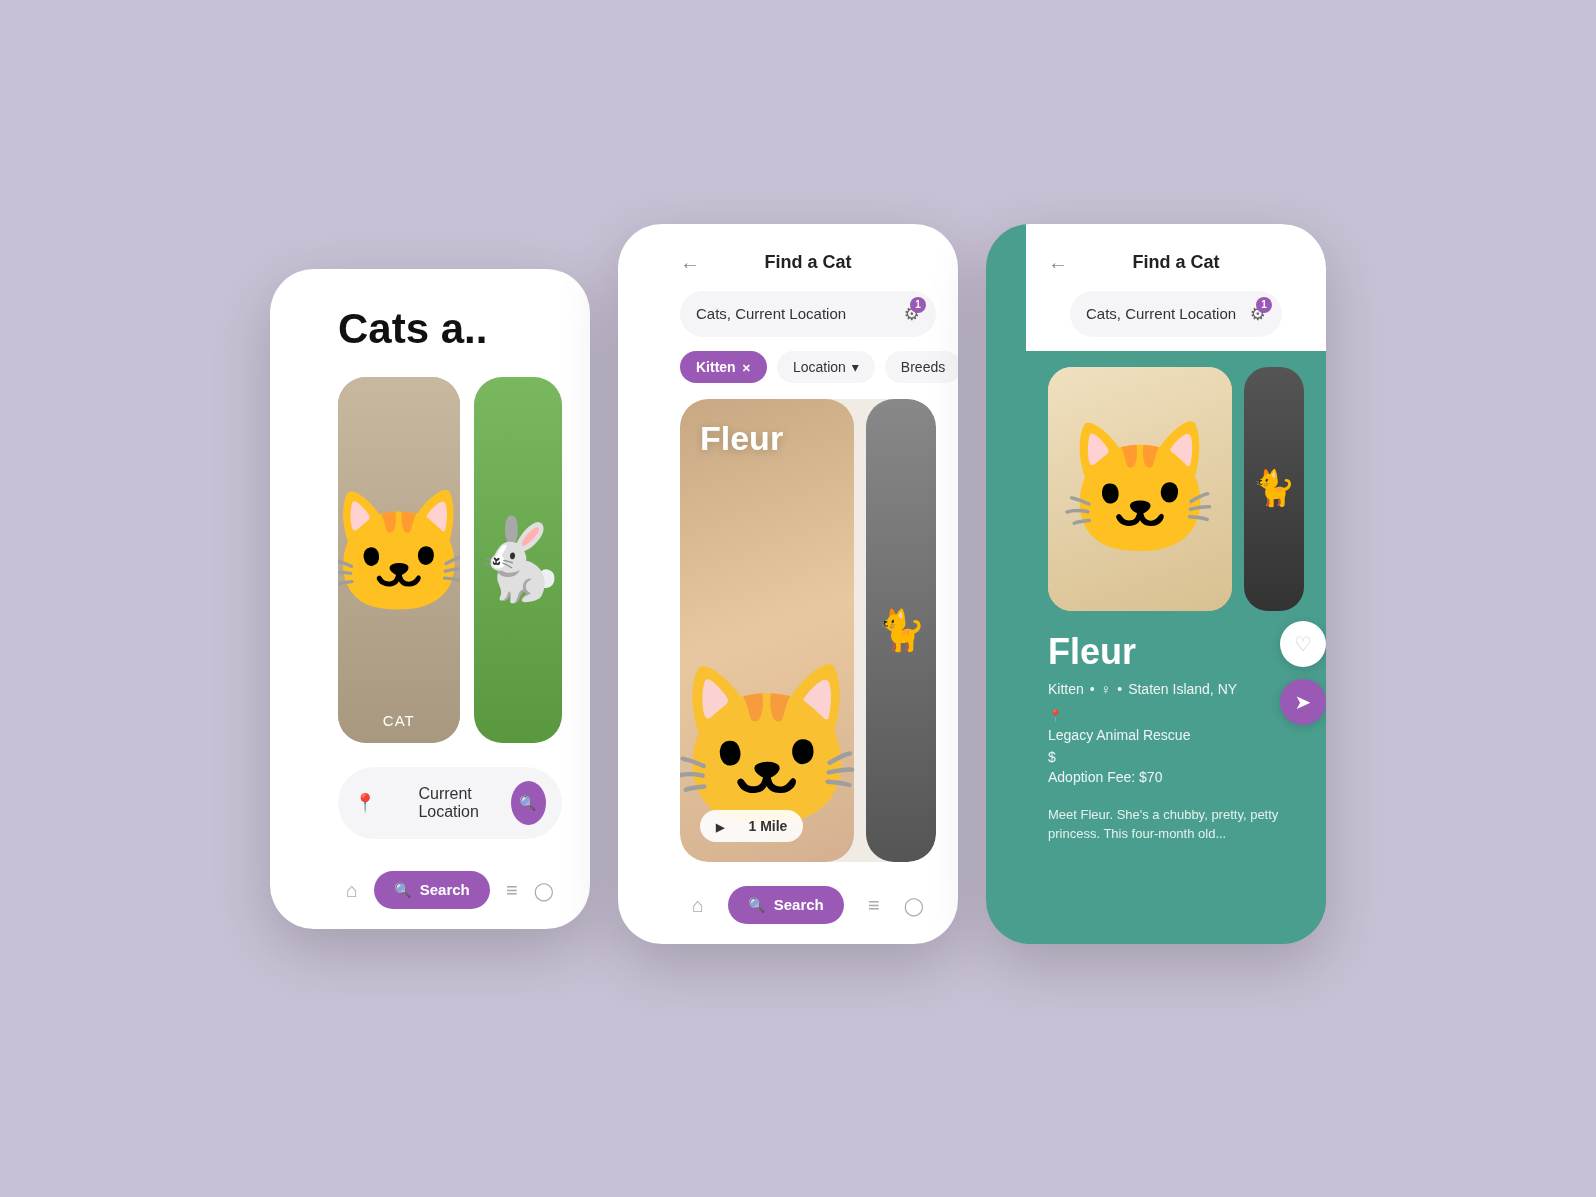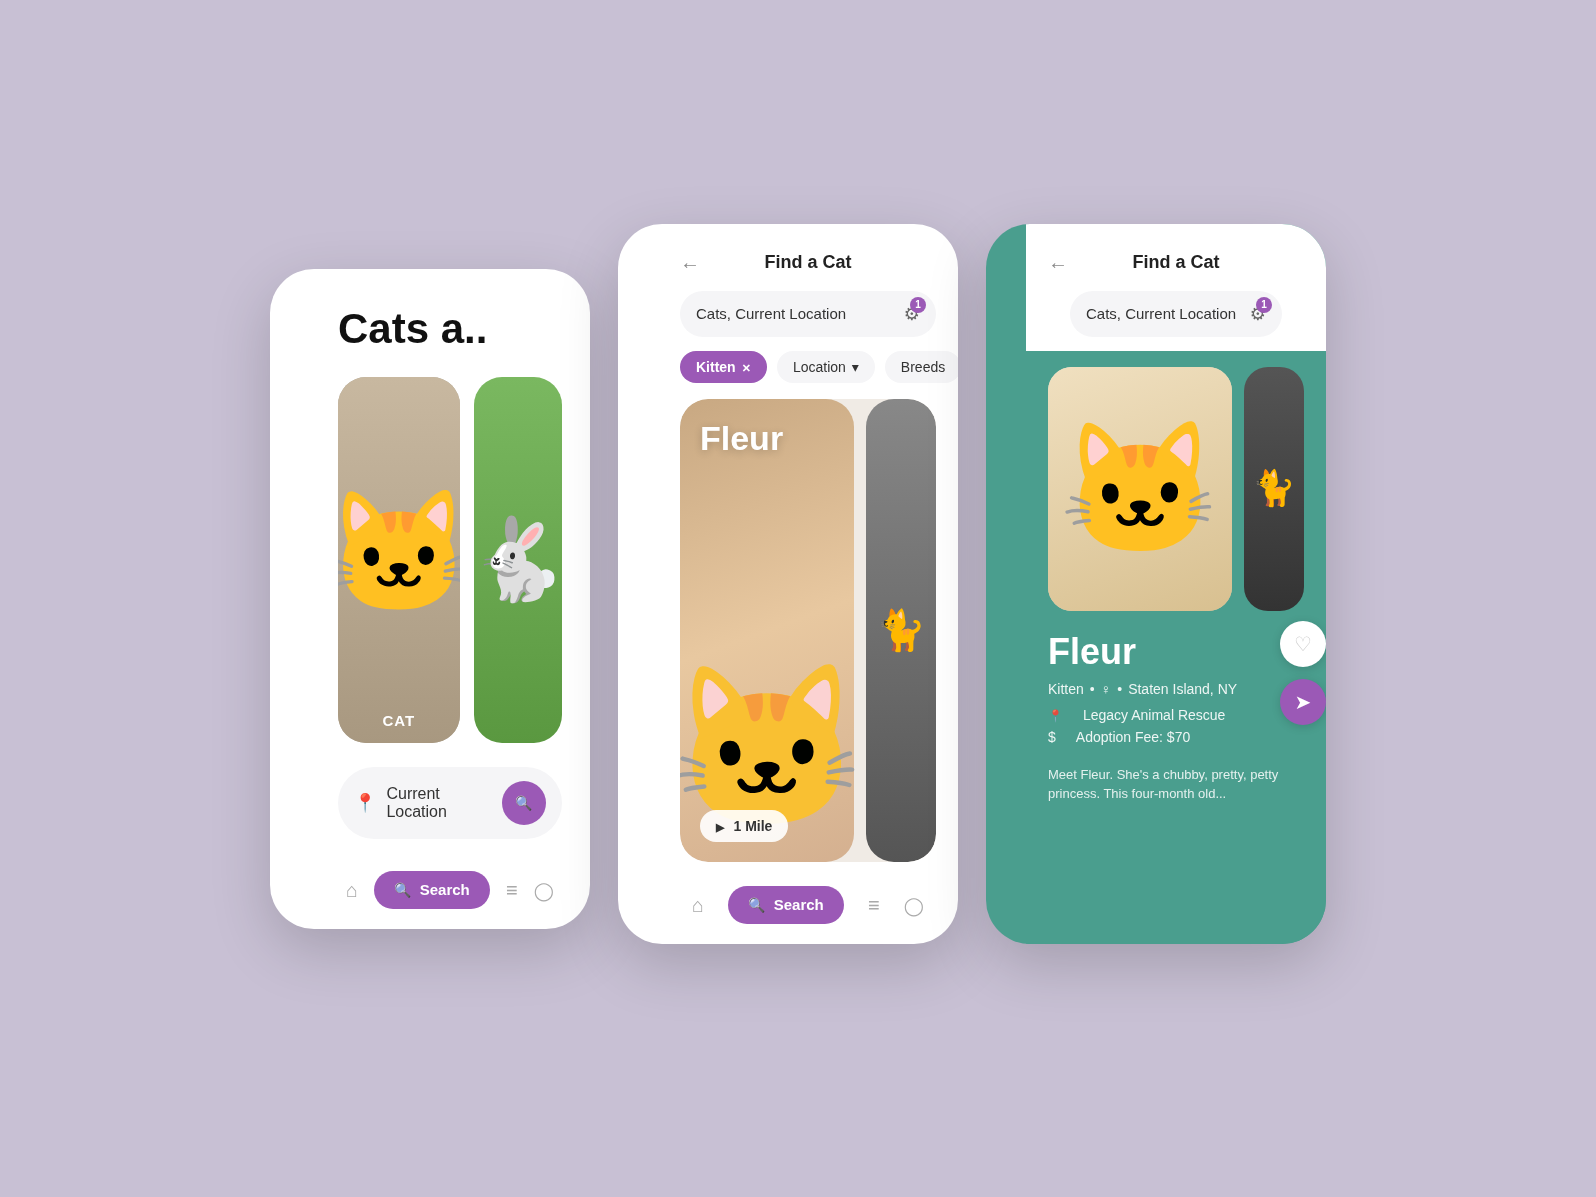--- a/index.html
+++ b/index.html
@@ -66,30 +66,31 @@
       overflow: hidden;
       background: #6b8f5e;
     }
     .cat-label {
       position: absolute;
       bottom: 14px;
       left: 50%;
       transform: translateX(-50%);
       color: #fff;
       font-size: 15px;
-      font-weight: 700;
+      font-weight: 400;
       letter-spacing: 1px;
     }
     .s1-search-bar {
       background: #f5f5f7;
       border-radius: 50px;
       padding: 14px 16px;
       display: flex;
       align-items: center;
       margin-bottom: 24px;
+      gap: 32px;
     }
     .s1-location-icon {
       font-size: 18px;
       margin-right: 10px;
       color: #333;
     }
     .s1-location-text {
       flex: 1;
       font-size: 16px;
       color: #333;
@@ -253,21 +254,21 @@
     }
     .distance-badge {
       position: absolute;
       bottom: 20px;
       left: 20px;
       background: rgba(255,255,255,0.9);
       border-radius: 50px;
       padding: 8px 16px;
       display: flex;
       align-items: center;
-      gap: 9px;
+      gap: 24px;
       font-size: 14px;
       font-weight: 600;
       color: #333;
     }
     .s2-nav {
       display: flex;
       justify-content: space-around;
       align-items: center;
       padding-top: 8px;
     }
@@ -360,25 +361,26 @@
     .s3-cat-meta {
       display: flex;
       align-items: center;
       gap: 6px;
       font-size: 14px;
       color: rgba(255,255,255,0.9);
       margin-bottom: 10px;
     }
     .s3-info-row {
       display: flex;
-      align-items: center;
-      gap: 20px;
+      align-items: flex-start;
+      gap: 4px;
       font-size: 14px;
       color: rgba(255,255,255,0.9);
       margin-bottom: 6px;
+      flex-direction: column;
     }
     .action-btn {
       width: 46px;
       height: 46px;
       background: #fff;
       border-radius: 50%;
       display: flex;
       align-items: center;
       justify-content: center;
       font-size: 20px;

